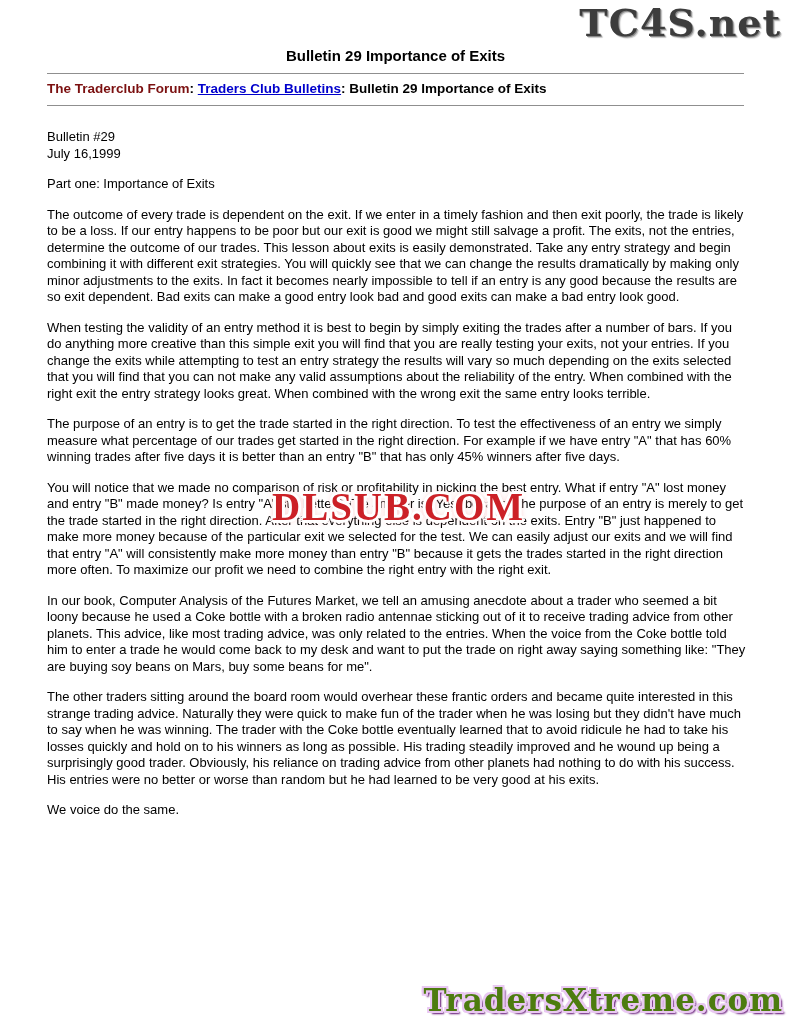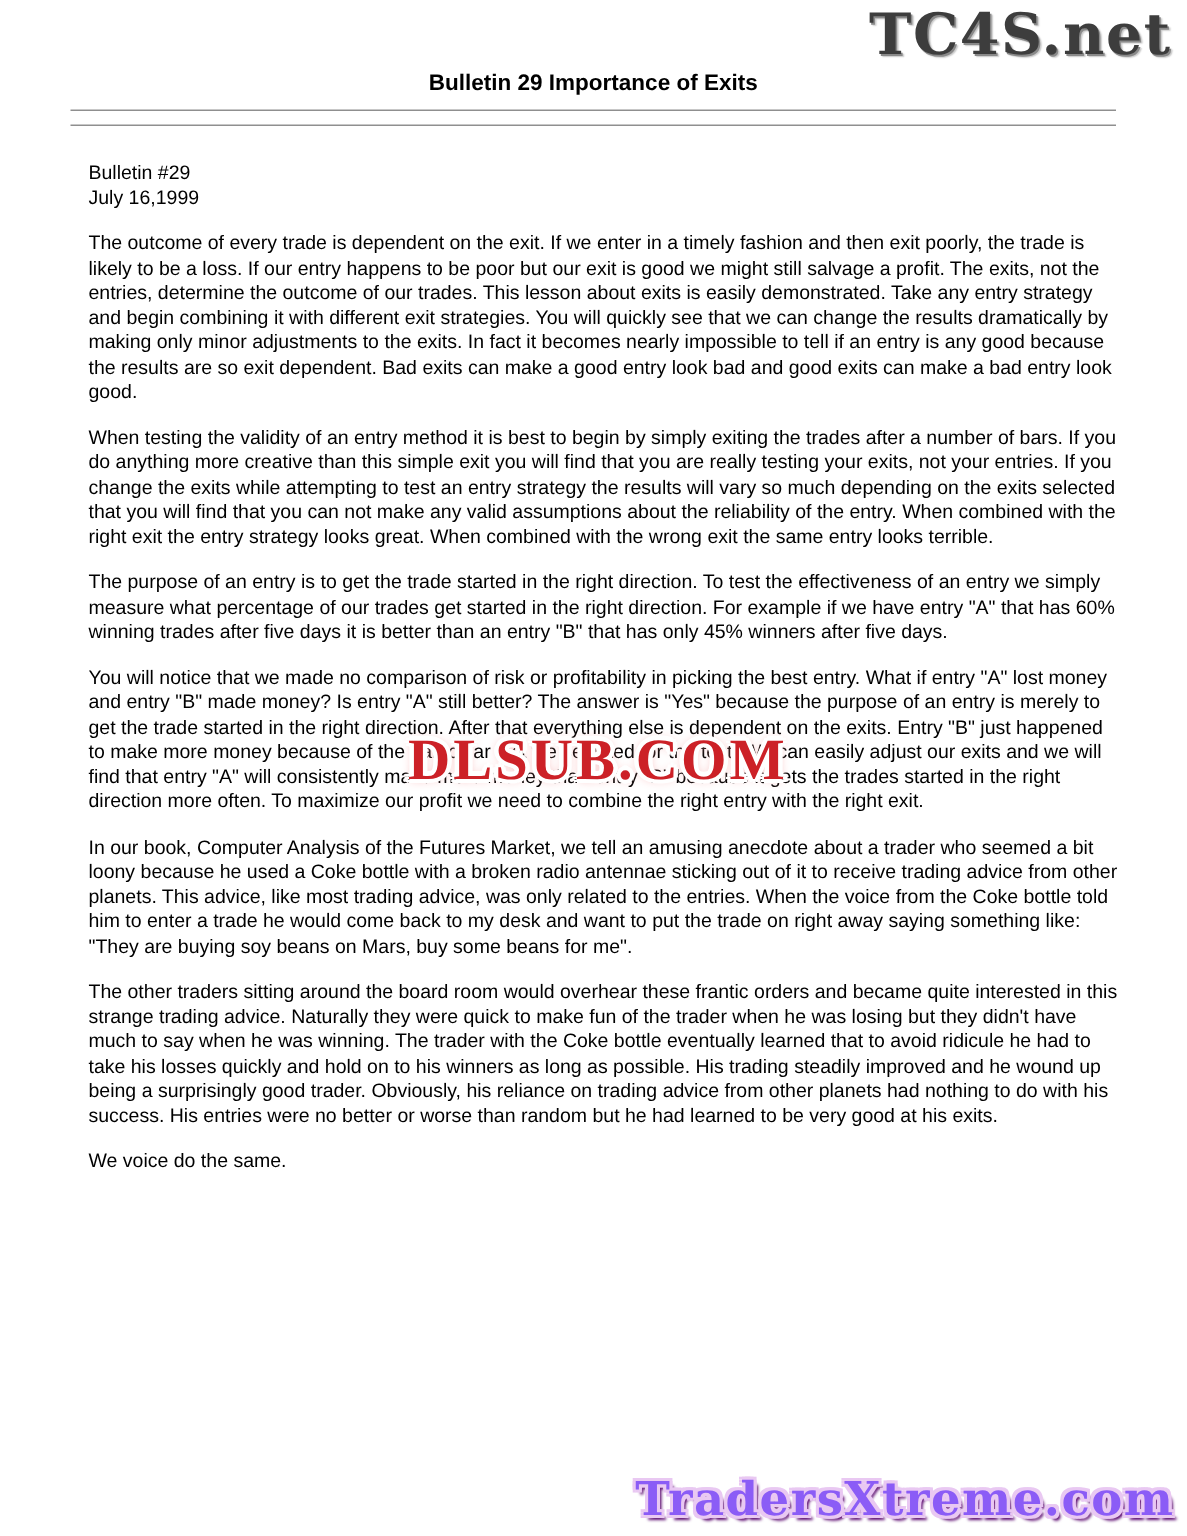--- a/index.html
+++ b/index.html
@@ -52,21 +52,21 @@
     font-size: 11.5px;
     font-weight: bold;
   }
   .content {
     margin: 23px 47px 0 47px;
     width: 700px;
     font-size: 13px;
     line-height: 16.5px;
   }
   .content p {
-    margin: 0 0 14px 12px;
+    margin: 0 0 14px 0;
     white-space: pre-line;
   }
   .wm-center {
     position: absolute;
     left: 272px;
     top: 484px;
     z-index: 5;
     font-family: Liberation Serif, serif;
     font-weight: bold;
     font-size: 39px;
@@ -80,46 +80,48 @@
   }
   .wm-bottom {
     position: absolute;
     right: 8px;
     bottom: 6px;
     z-index: 5;
     font-family: "DejaVu Serif", serif;
     font-weight: bold;
     font-size: 31px;
     letter-spacing: 1px;
-    color: #8b5cf6;
+    color: #4d7c0f;
     text-shadow:
       -2px -2px 0 #e9c8f2, 2px -2px 0 #e9c8f2, -2px 2px 0 #e9c8f2, 2px 2px 0 #e9c8f2,
       0 -2px 0 #e9c8f2, 0 2px 0 #e9c8f2, -2px 0 0 #e9c8f2, 2px 0 0 #e9c8f2,
       3px 3px 2px #5c0a70;
     pointer-events: none;
   }
 </style>
 </head>
 <body>
 
 <div class="page">
 
   <div class="logo">TC4S.net</div>
 
   <div class="title">Bulletin 29 Importance of Exits</div>
 
   <hr class="rule">
 
+  <div class="breadcrumb"><span class="forum">The Traderclub Forum</span><span class="sep">: </span><a>Traders Club Bulletins</a><span class="sep">: </span><span>Bulletin 29 Importance of Exits</span></div>
 
   <hr class="rule">
 
 
   <div class="content">
     <p>Bulletin #29
 July 16,1999</p>
+    <p>Part one: Importance of Exits</p>
     <p>The outcome of every trade is dependent on the exit. If we enter in a timely fashion and then exit poorly, the trade is likely to be a loss. If our entry happens to be poor but our exit is good we might still salvage a profit. The exits, not the entries, determine the outcome of our trades. This lesson about exits is easily demonstrated. Take any entry strategy and begin combining it with different exit strategies. You will quickly see that we can change the results dramatically by making only minor adjustments to the exits. In fact it becomes nearly impossible to tell if an entry is any good because the results are so exit dependent. Bad exits can make a good entry look bad and good exits can make a bad entry look good.</p>
     <p>When testing the validity of an entry method it is best to begin by simply exiting the trades after a number of bars. If you do anything more creative than this simple exit you will find that you are really testing your exits, not your entries. If you change the exits while attempting to test an entry strategy the results will vary so much depending on the exits selected that you will find that you can not make any valid assumptions about the reliability of the entry. When combined with the right exit the entry strategy looks great. When combined with the wrong exit the same entry looks terrible.</p>
     <p>The purpose of an entry is to get the trade started in the right direction. To test the effectiveness of an entry we simply measure what percentage of our trades get started in the right direction. For example if we have entry "A" that has 60% winning trades after five days it is better than an entry "B" that has only 45% winners after five days.</p>
     <p>You will notice that we made no comparison of risk or profitability in picking the best entry. What if entry "A" lost money and entry "B" made money? Is entry "A" still better? The answer is "Yes" because the purpose of an entry is merely to get the trade started in the right direction. After that everything else is dependent on the exits. Entry "B" just happened to make more money because of the particular exit we selected for the test. We can easily adjust our exits and we will find that entry "A" will consistently make more money than entry "B" because it gets the trades started in the right direction more often. To maximize our profit we need to combine the right entry with the right exit.</p>
     <p>In our book, Computer Analysis of the Futures Market, we tell an amusing anecdote about a trader who seemed a bit loony because he used a Coke bottle with a broken radio antennae sticking out of it to receive trading advice from other planets. This advice, like most trading advice, was only related to the entries. When the voice from the Coke bottle told him to enter a trade he would come back to my desk and want to put the trade on right away saying something like: "They are buying soy beans on Mars, buy some beans for me".</p>
     <p>The other traders sitting around the board room would overhear these frantic orders and became quite interested in this strange trading advice. Naturally they were quick to make fun of the trader when he was losing but they didn't have much to say when he was winning. The trader with the Coke bottle eventually learned that to avoid ridicule he had to take his losses quickly and hold on to his winners as long as possible. His trading steadily improved and he wound up being a surprisingly good trader. Obviously, his reliance on trading advice from other planets had nothing to do with his success. His entries were no better or worse than random but he had learned to be very good at his exits.</p>
     <p>We voice do the same.</p>
   </div>
 
   <div class="wm-center">DLSUB.COM</div>

